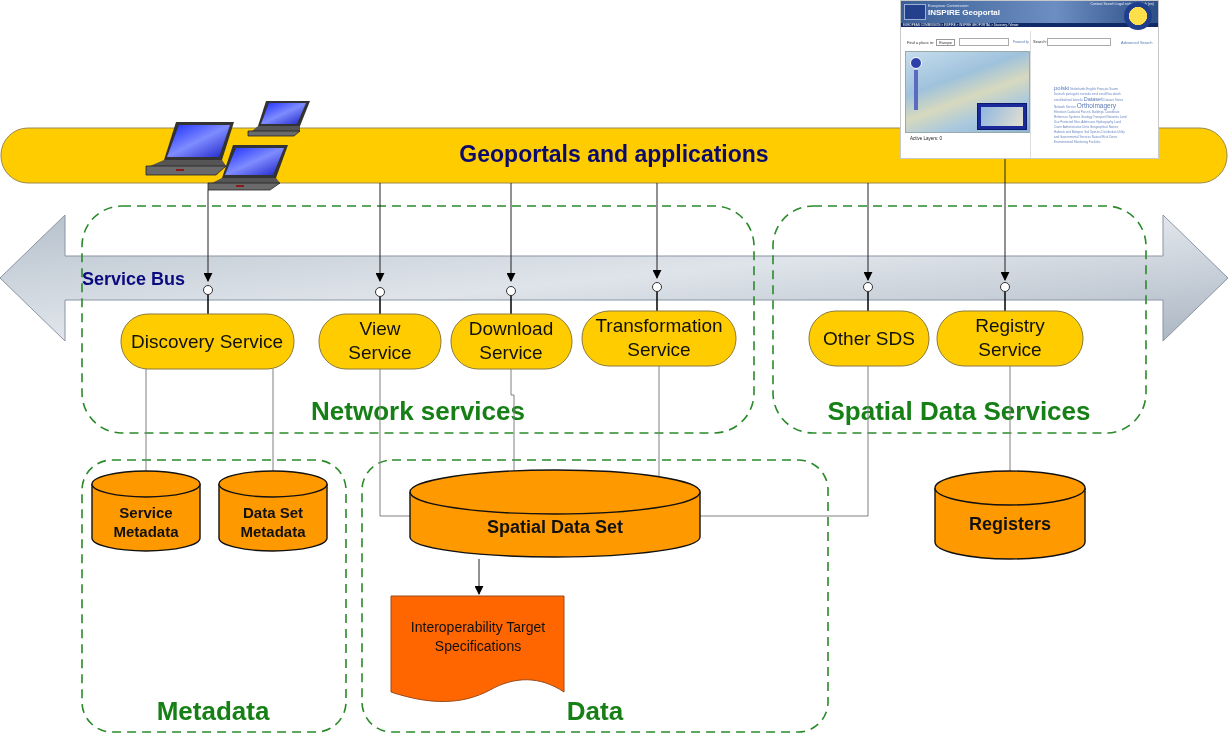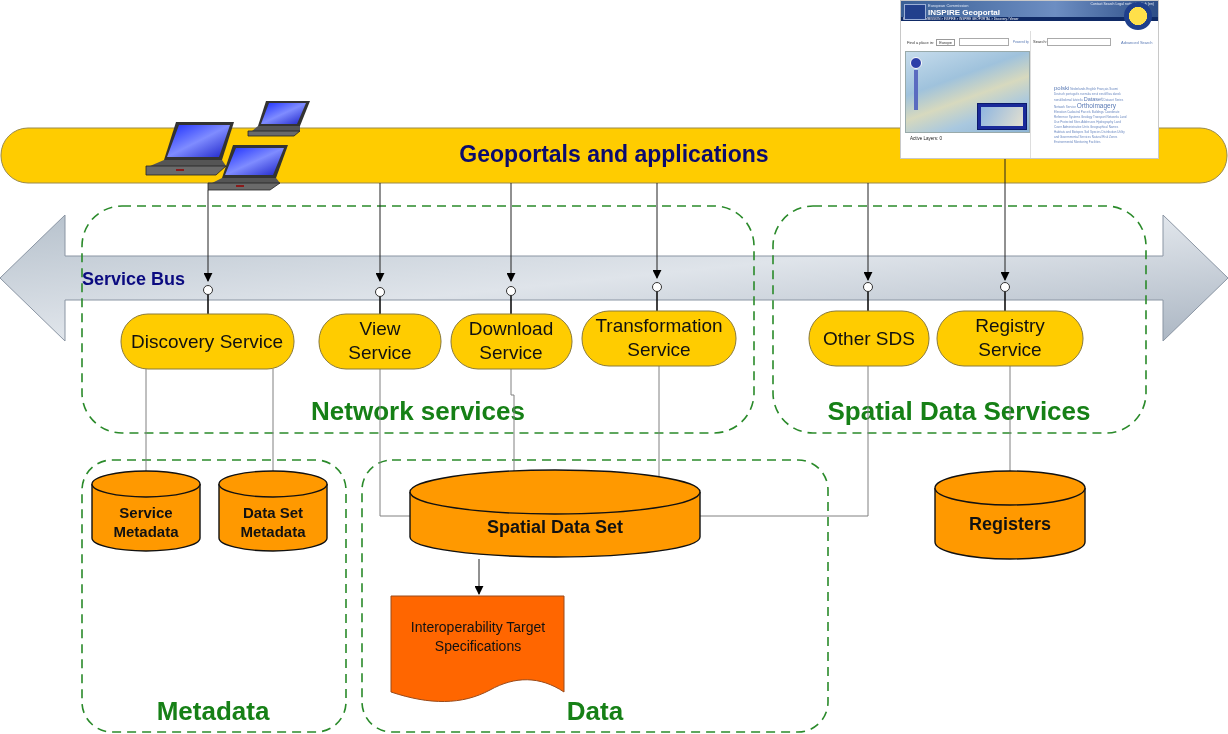--- a/index.html
+++ b/index.html
@@ -13,21 +13,21 @@
   .bar-title { font-size:23px; font-weight:bold; fill:#0b0b6e; }
   .bus-title { font-size:18px; font-weight:bold; fill:#0b0b80; }
   .doc-text { font-size:14px; fill:#111; }
   .thin { stroke:#808080; stroke-width:1; fill:none; }
   .conn { stroke:#222; stroke-width:1; fill:none; }
   .dash { stroke:#2a8a2a; stroke-width:1.6; stroke-dasharray:9 6; fill:none; }
   .pill { fill:#ffcc00; stroke:#8a7a3a; stroke-width:1; }
   .cyl { fill:#ff9900; stroke:#111; stroke-width:1.4; }
   
   .gp { position:absolute; left:900px; top:0; width:257px; height:157px; background:#fff; border:1px solid #c8c8c8; overflow:hidden; font-family:"Liberation Sans", sans-serif; }
-  .gp-head { height:16px; background:linear-gradient(90deg,#3a5f95,#6d8ec2 60%,#2c4d86); position:relative;text-decoration:underline; }
+  .gp-head { height:22px; background:linear-gradient(90deg,#3a5f95,#6d8ec2 60%,#2c4d86); position:relative;text-decoration:underline; }
   .gp-flag { position:absolute; left:3px; top:3px; width:20px; height:14px; background:#22408c; border:1px solid #9cb0d6; }
   .gp-ec { position:absolute; left:27px; top:2px; color:#dde6f5; font-size:4px; }
   .gp-title { position:absolute; left:27px; top:7px; color:#fff; font-size:8px; font-weight:bold; }
   .gp-toplinks { position:absolute; right:4px; top:1px; color:#e8eefa; font-size:3.5px; }
   .gp-nav { height:4px; background:#0f2a66; color:#fff; font-size:3px; line-height:4px; padding-left:2px; white-space:nowrap; }
   .gp-logo { position:absolute; right:6px; top:1px; width:28px; height:28px; border-radius:50%; background:radial-gradient(circle,#ffe04a 45%,#1f3f8c 47%); }
   .gp-find { position:absolute; left:6px; top:38px; font-size:4px; color:#333; }
   .gp-find-sel { display:inline-block; border:1px solid #999; padding:0 2px; margin-left:2px; }
   .gp-find-input { position:absolute; left:58px; top:37px; width:48px; height:6px; border:1px solid #aaa; }
   .gp-powered { position:absolute; left:112px; top:39px; font-size:3px; color:#5a7ab5; }

